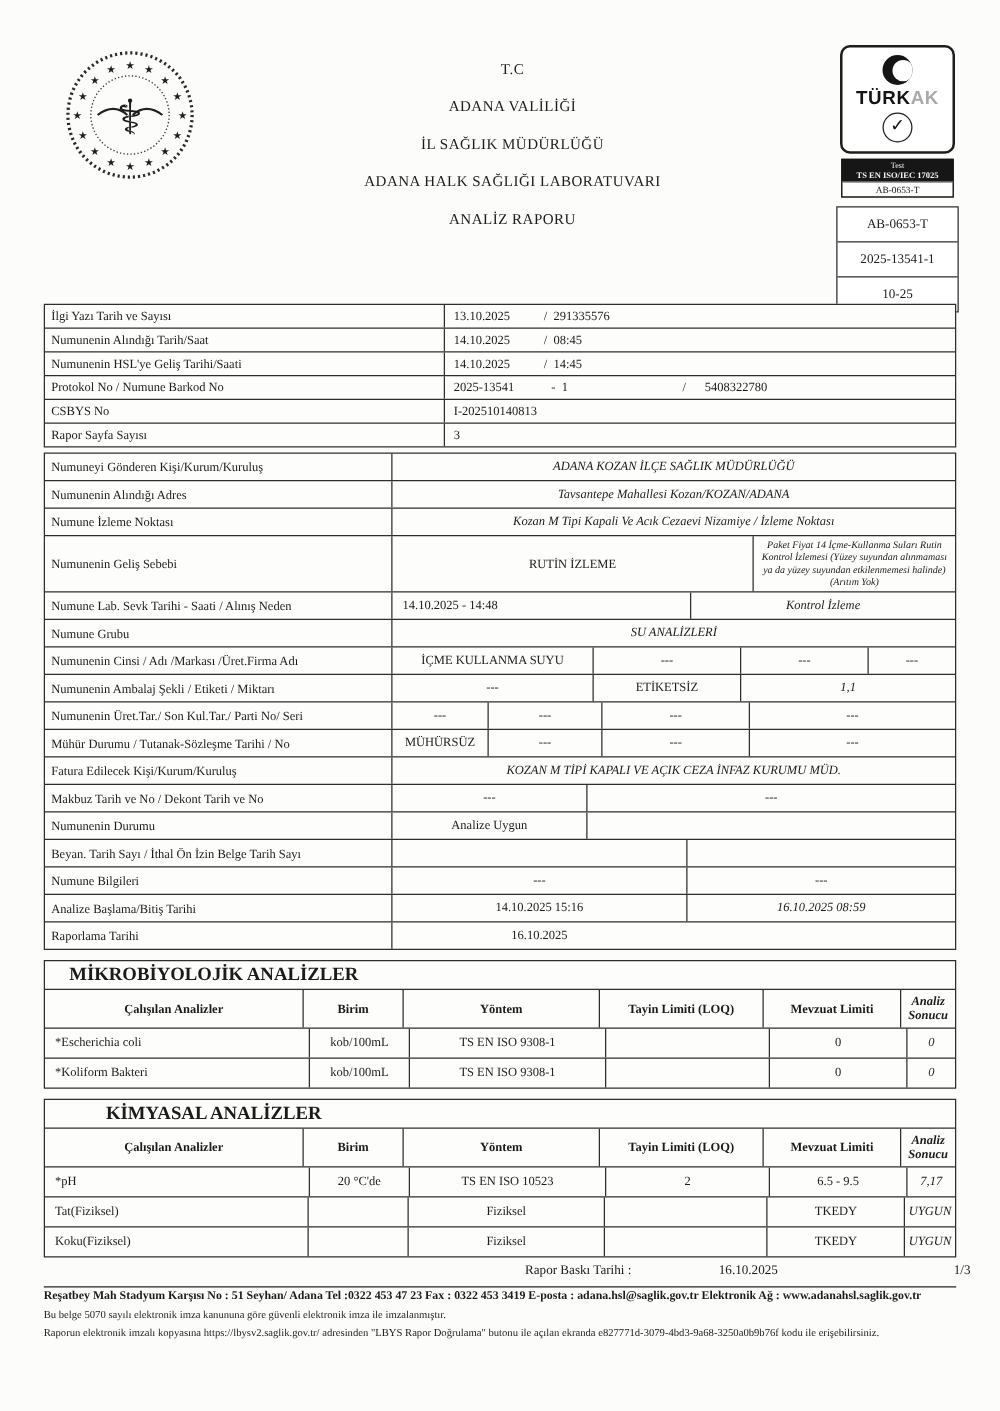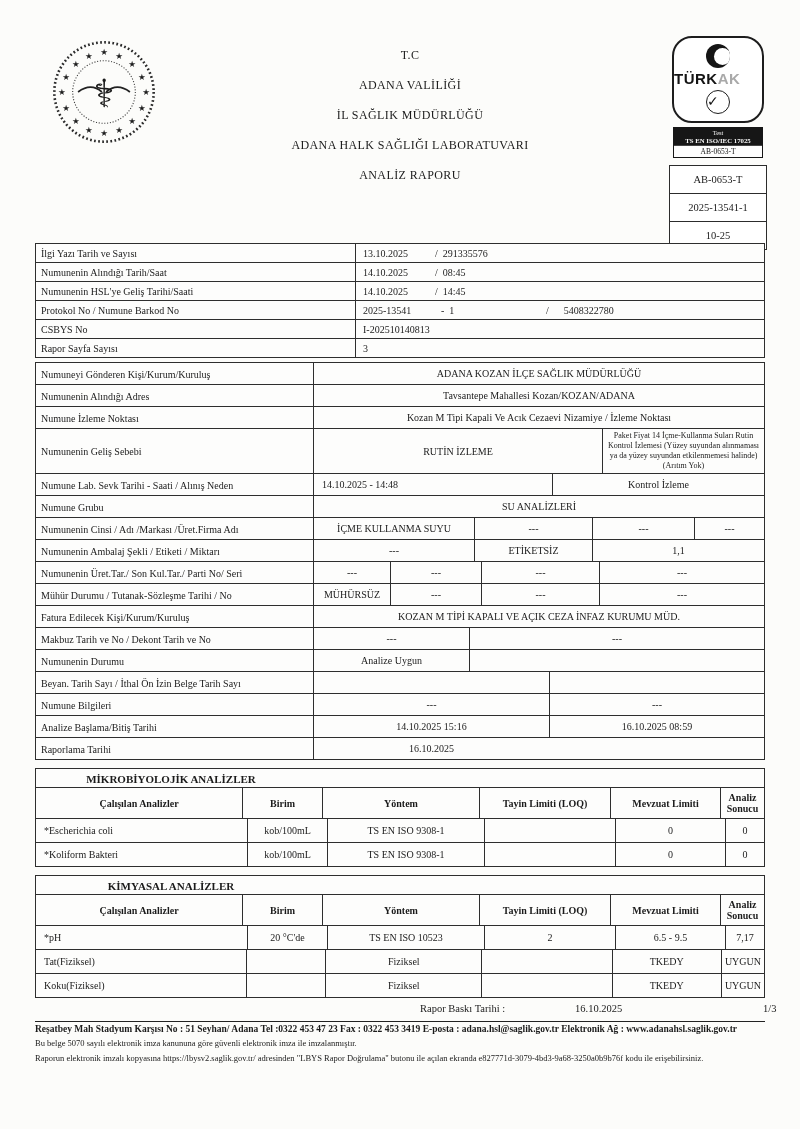--- a/index.html
+++ b/index.html
@@ -5,21 +5,21 @@
   html,body{margin:0;padding:0;}
   body{width:800px;height:1129px;background:#e8e8e6;font-family:"Liberation Serif",serif;color:#1b1b1b;}
   .page{position:relative;width:800px;height:1129px;background:#fcfcfa;overflow:hidden;}
 
   
   .emblem{position:absolute;left:50px;top:38px;width:108px;height:108px;}
   .titles{position:absolute;left:180px;right:160px;top:48px;text-align:center;font-weight:normal;font-size:12px;letter-spacing:.4px;}
   .titles div{margin-bottom:15px;}
 
   .turkak{position:absolute;left:666px;top:36px;width:104px;}
-  .tk-mark{width:88px;margin:0 auto;border:2.5px solid #1d1d1d;border-radius:20px;padding:6px 0 7px;background:#fff;}
+  .tk-mark{width:88px;margin:0 auto;border:2.5px solid #1d1d1d;border-radius:8px;padding:6px 0 7px;text-align:center;background:#fff;}
   .tk-crescent{width:24px;height:24px;background:#151515;border-radius:50%;margin:0 auto 2px;position:relative;overflow:hidden;}
   .tk-crescent::after{content:"";position:absolute;left:8px;top:4px;width:17px;height:17px;background:#fff;border-radius:50%;}
   .tk-name{font-family:"Liberation Sans",sans-serif;font-weight:bold;font-size:15px;letter-spacing:.5px;color:#141414;}
   .tk-name .sub{color:#a9a9a9;}
   .tk-check{width:22px;height:22px;border:1.6px solid #1d1d1d;border-radius:50%;margin:3px auto 0;font-size:14px;line-height:21px;color:#111;}
   .tk-scope{width:88px;margin:4px auto 0;background:#161616;color:#f4f4f4;text-align:center;border:1px solid #161616;}
   .tk-scope .s1{font-size:6.5px;padding-top:1px;}
   .tk-scope .s2{font-size:6.8px;font-weight:bold;padding:1px 0;}
   .tk-scope .s3{background:#fdfdfd;color:#161616;font-size:7.5px;padding:1px 0;border-top:1px solid #444;}
   .certs{width:96px;margin:7px auto 0;border:1.2px solid #2c2c2c;background:#fff;}
@@ -33,30 +33,30 @@
   .r:last-child{border-bottom:none;}
   .lab{width:268px;border-right:1px solid #2e2e2e;padding:2px 4px 1px 5px;display:flex;align-items:center;}
   .t1 .r{min-height:18px;}
   .t1 .lab{width:310px;}
   .val{flex:1;display:flex;align-items:center;padding-left:7px;}
   .w72{display:inline-block;width:72px;}
   .w78{display:inline-block;width:78px;}
   .w105{display:inline-block;width:105px;}
   .pre{white-space:pre;}
   .c{display:flex;align-items:center;justify-content:center;text-align:center;border-right:1px solid #2e2e2e;padding:1px 3px;}
-  .c.endc{border-right:none;}
+  .c.endc{border-right:none;font-style:italic;}
   .c.l{justify-content:flex-start;text-align:right;padding-left:8px;}
   .f{flex:1;}
   .tall{min-height:44px;}
   .tiny{font-size:8px;line-height:1.25;padding:2px 4px;}
   .gap4{height:4px;} .gap8{height:8px;}
 
   
   .atitle{border-bottom:1px solid #2e2e2e;}
-  .atitle span{display:inline-block;width:270px;text-align:center;font-weight:bold;font-size:11px;padding:3px 0 2px;}
+  .atitle span{display:inline-block;width:270px;text-align:center;font-weight:bold;font-size:15px;padding:3px 0 2px;}
   .ahead{display:flex;border-bottom:1px solid #2e2e2e;font-weight:bold;min-height:30px;font-size:10px;}
   .ar{display:flex;border-bottom:1px solid #2e2e2e;min-height:23px;font-size:10px;}
   .ar:last-child{border-bottom:none;}
   .ca{width:200px;} .cb{width:73px;} .cc{width:150px;} .cd{width:124px;} .ce{width:103px;}
 
   
   .printline{position:relative;height:16px;margin-top:5px;font-size:10.5px;}
   .pl-label{position:absolute;left:385px;}
   .pl-date{position:absolute;left:540px;}
   .pl-page{position:absolute;left:728px;font-weight:normal;}

